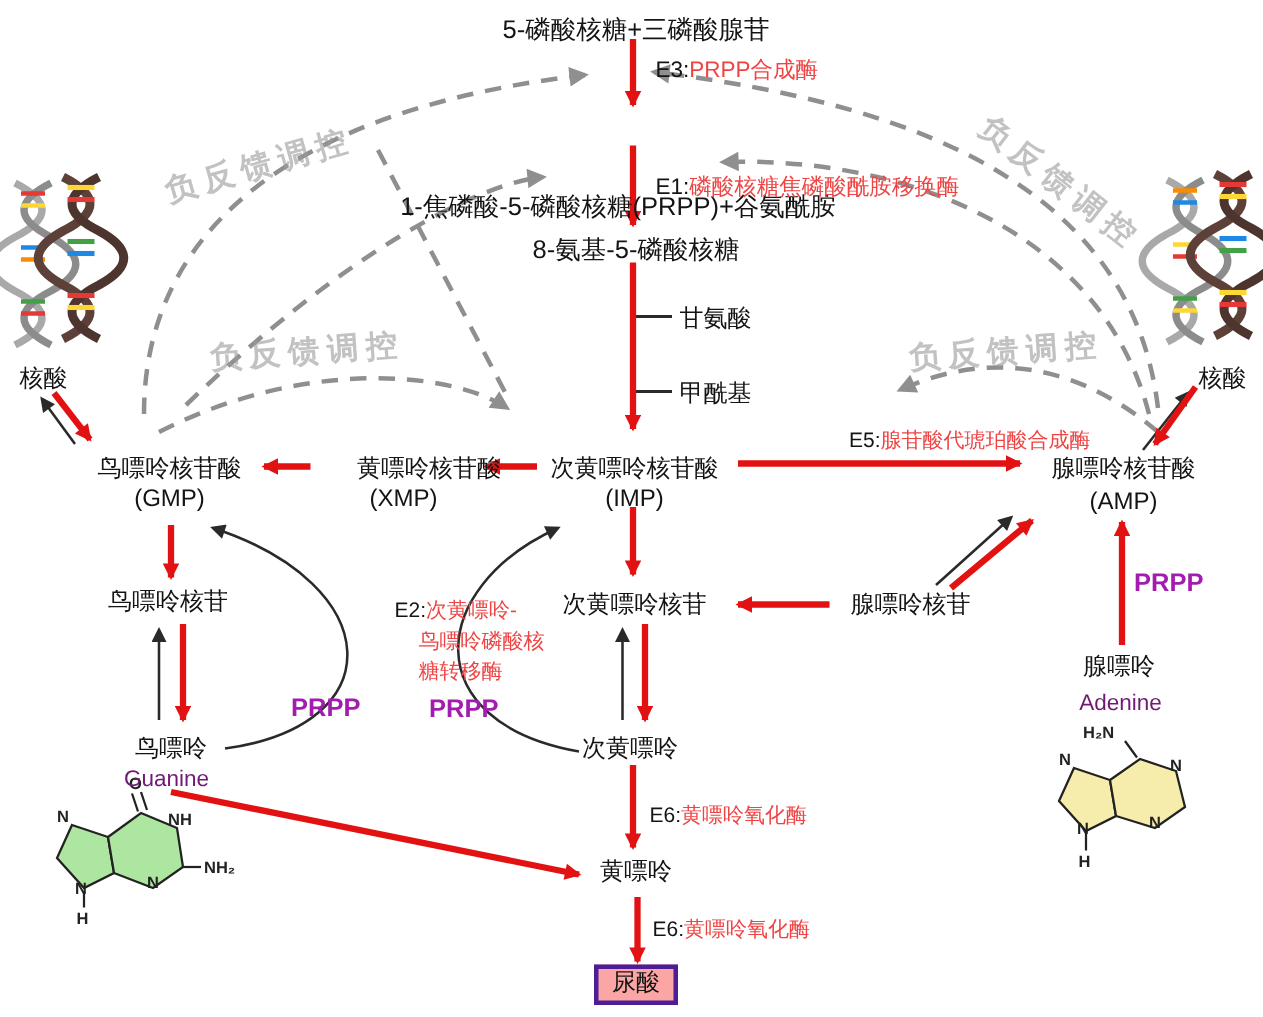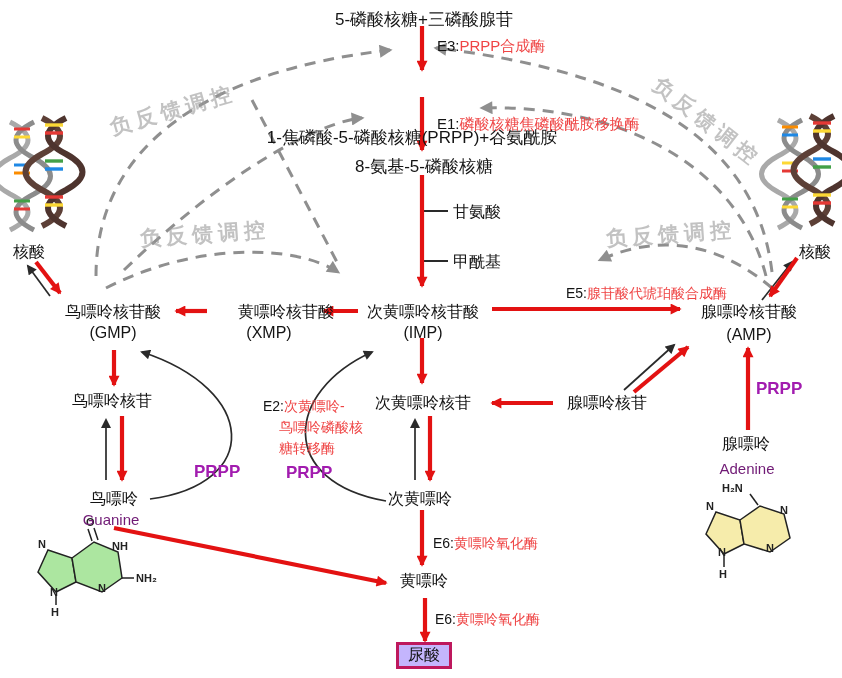--- a/index.html
+++ b/index.html
@@ -10,21 +10,21 @@
   .big{font-size:17px;}
   .ctr{transform:translateX(-50%);}
   .en{font-weight:normal;color:#701a75;font-size:15px;}
   .enz{position:absolute;white-space:nowrap;font-size:14px;}
   .enz15{font-size:15px;}
   .eid{color:#141414;font-weight:normal;}
   .ename{color:#ef4444;}
   .e2line{line-height:21px;}
   .wm{position:absolute;color:#9b9b9b;opacity:.6;font-weight:bold;font-size:21px;
       letter-spacing:5px;white-space:nowrap;}
-  .uricbox{border:3px solid #be185d;padding:1px 9px 3px 9px;background:#c4b5fd;}
+  .uricbox{border:3px solid #4c1d95;padding:1px 9px 3px 9px;background:#fca5a5;}
   .prpp{font-size:17px;font-weight:bold;color:#a21caf;position:absolute;white-space:nowrap;}
 </style>
 </head>
 <body>
 
 <div class="stage">
 
   <svg class="layer" width="842" height="678" viewBox="0 0 842 678">
     <defs>
       <marker id="redhead" viewBox="0 0 10 10" refX="8.5" refY="5" markerWidth="13" markerHeight="11" orient="auto" markerUnits="userSpaceOnUse">

